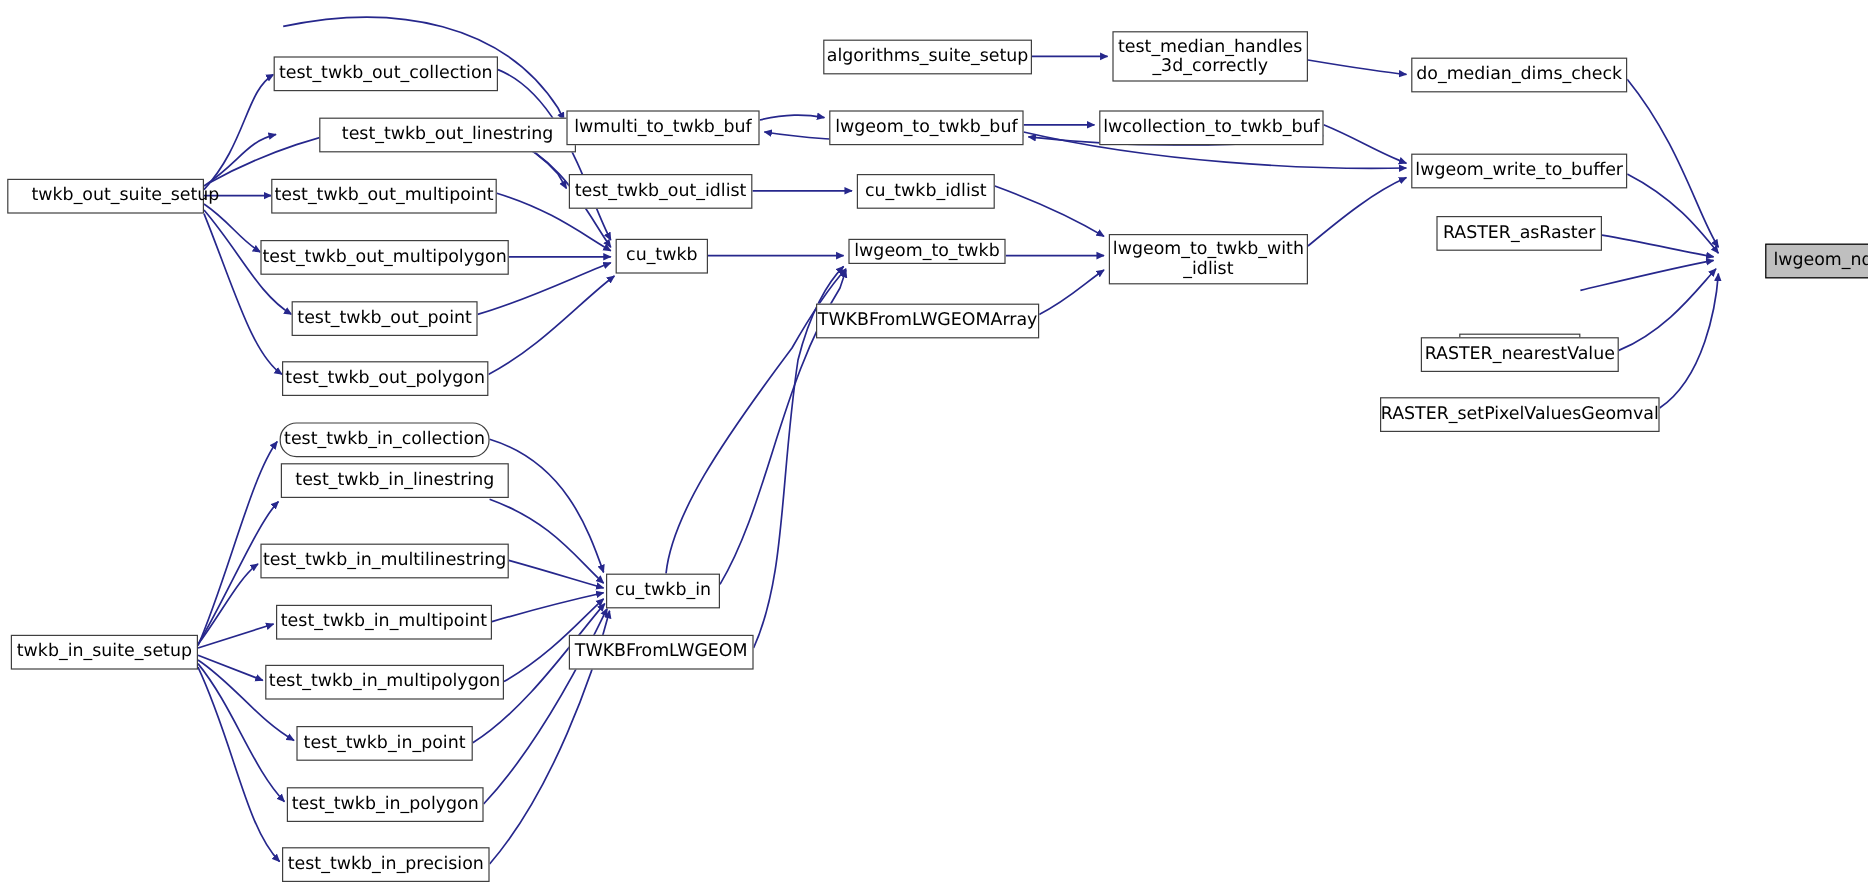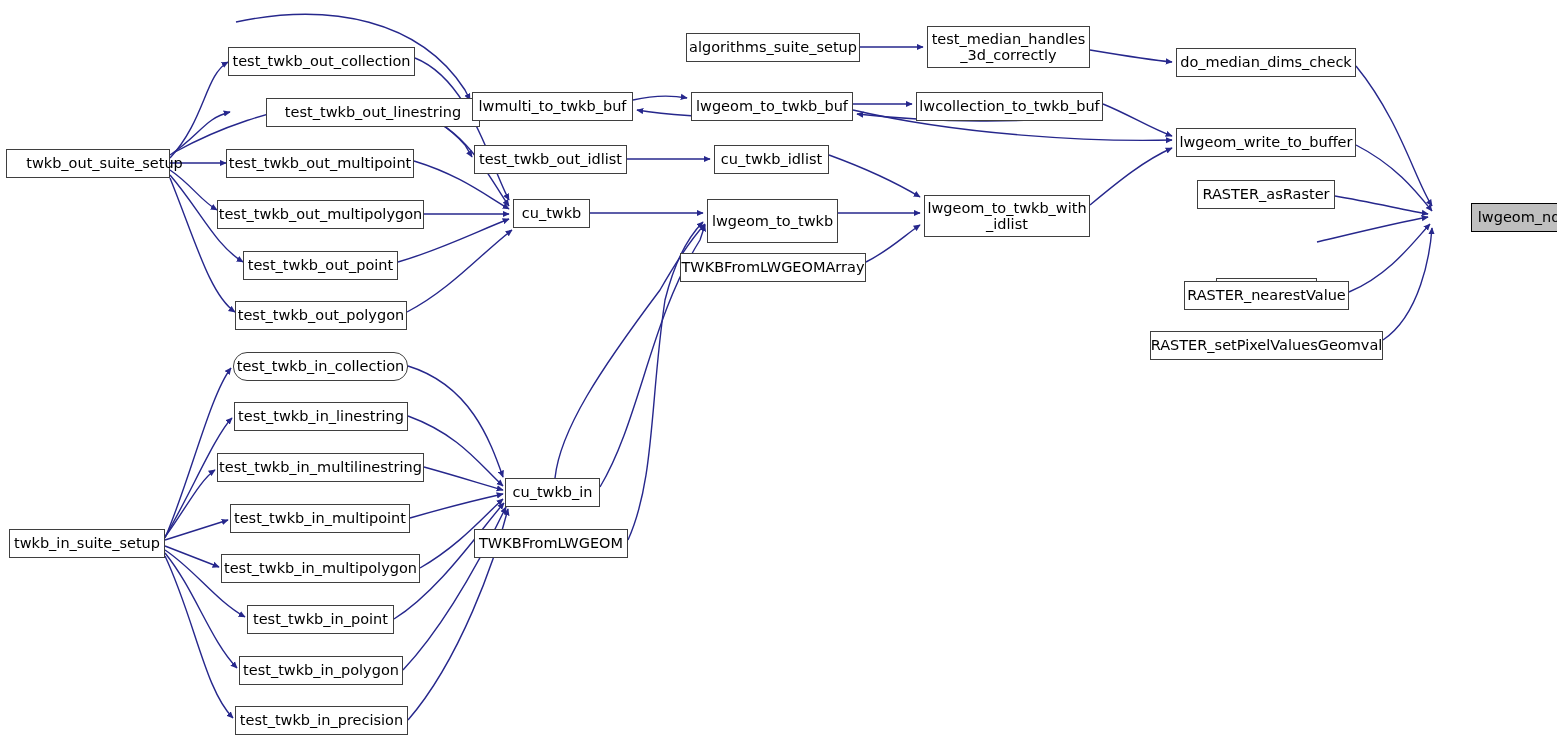--- a/index.html
+++ b/index.html
@@ -112,31 +112,31 @@
       <div class="node" style="left: 513px; top: 199px; width: 77px; height: 29px;"><span class="lbl">cu_twkb</span></div>
       <div class="node" style="left: 472px; top: 92px; width: 161px; height: 29px;"><span class="lbl">lwmulti_to_twkb_buf</span></div>
       <div class="node" style="left: 691px; top: 92px; width: 162px; height: 29px;"><span class="lbl">lwgeom_to_twkb_buf</span></div>
       <div class="node" style="left: 916px; top: 92px; width: 187px; height: 29px;"><span class="lbl">lwcollection_to_twkb_buf</span></div>
       <div class="node" style="left: 686px; top: 33px; width: 174px; height: 29px;"><span class="lbl">algorithms_suite_setup</span></div>
       <div class="node" style="left: 927px; top: 26px; width: 163px; height: 42px;"><span class="lbl">test_median_handles
 _3d_correctly</span></div>
       <div class="node" style="left: 1176px; top: 48px; width: 180px; height: 29px;"><span class="lbl">do_median_dims_check</span></div>
       <div class="node" style="left: 1176px; top: 128px; width: 180px; height: 29px;"><span class="lbl">lwgeom_write_to_buffer</span></div>
       <div class="node" style="left: 714px; top: 145px; width: 115px; height: 29px;"><span class="lbl">cu_twkb_idlist</span></div>
-      <div class="node" style="left: 707px; top: 199px; width: 131px; height: 44px;"><span class="lbl">lwgeom_to_twkb</span></div>
+      <div class="node" style="left: 707px; top: 199px; width: 131px; height: 21px;"><span class="lbl">lwgeom_to_twkb</span></div>
       <div class="node" style="left: 924px; top: 195px; width: 166px; height: 42px;"><span class="lbl">lwgeom_to_twkb_with
 _idlist</span></div>
       <div class="node" style="left: 680px; top: 253px; width: 186px; height: 29px;"><span class="lbl">TWKBFromLWGEOMArray</span></div>
       <div class="node" style="left: 1197px; top: 180px; width: 138px; height: 29px;"><span class="lbl">RASTER_asRaster</span></div>
       <div class="node" style="left: 1216px; top: 230px; width: 101px; height: 29px; margin-top: 48px;"><span class="lbl">RASTER_clip</span></div>
       <div class="node" style="left: 1184px; top: 281px; width: 165px; height: 29px;"><span class="lbl">RASTER_nearestValue</span></div>
       <div class="node" style="left: 1150px; top: 331px; width: 233px; height: 29px;"><span class="lbl">RASTER_setPixelValuesGeomval</span></div>
       <div class="node highlight" style="left: 1432px; top: 203px; width: 122px; height: 29px; margin-left: 39px;"><span class="lbl">lwgeom_ndims</span></div>
       <div class="node" style="left: 233px; top: 352px; width: 175px; height: 29px; border-radius: 14px;"><span class="lbl">test_twkb_in_collection</span></div>
-      <div class="node" style="left: 234px; top: 402px; width: 174px; height: 29px;"><span class="lbl">test_twkb_in_linestring</span></div>
+      <div class="node" style="left: 234px; top: 386px; width: 190px; height: 29px;"><span class="lbl">test_twkb_in_linestring</span></div>
       <div class="node" style="left: 217px; top: 453px; width: 207px; height: 29px;"><span class="lbl">test_twkb_in_multilinestring</span></div>
       <div class="node" style="left: 230px; top: 504px; width: 180px; height: 29px;"><span class="lbl">test_twkb_in_multipoint</span></div>
       <div class="node" style="left: 221px; top: 554px; width: 199px; height: 29px;"><span class="lbl">test_twkb_in_multipolygon</span></div>
       <div class="node" style="left: 247px; top: 605px; width: 147px; height: 29px;"><span class="lbl">test_twkb_in_point</span></div>
       <div class="node" style="left: 239px; top: 656px; width: 164px; height: 29px;"><span class="lbl">test_twkb_in_polygon</span></div>
       <div class="node" style="left: 235px; top: 706px; width: 173px; height: 29px;"><span class="lbl">test_twkb_in_precision</span></div>
       <div class="node" style="left: 9px; top: 529px; width: 156px; height: 29px;"><span class="lbl">twkb_in_suite_setup</span></div>
       <div class="node" style="left: 505px; top: 478px; width: 95px; height: 29px;"><span class="lbl">cu_twkb_in</span></div>
       <div class="node" style="left: 474px; top: 529px; width: 154px; height: 29px;"><span class="lbl">TWKBFromLWGEOM</span></div>
     </div>

